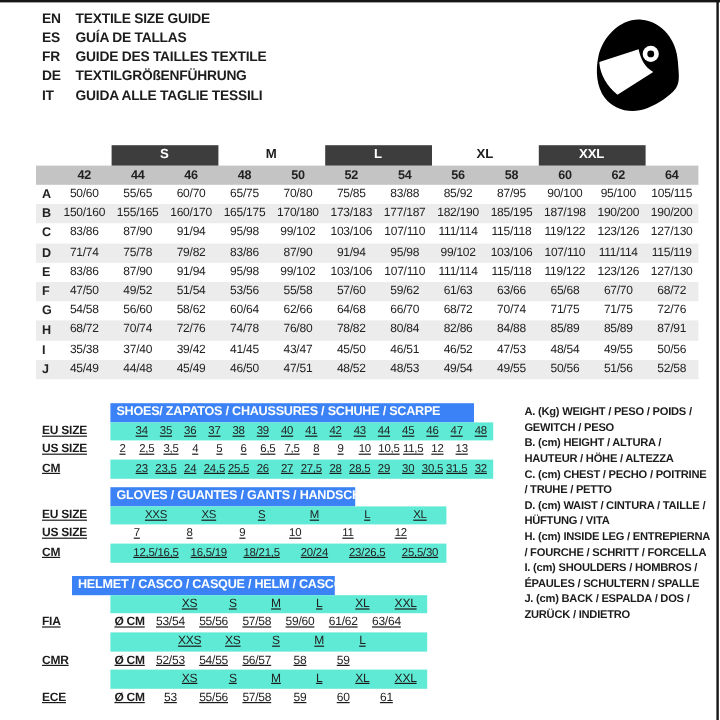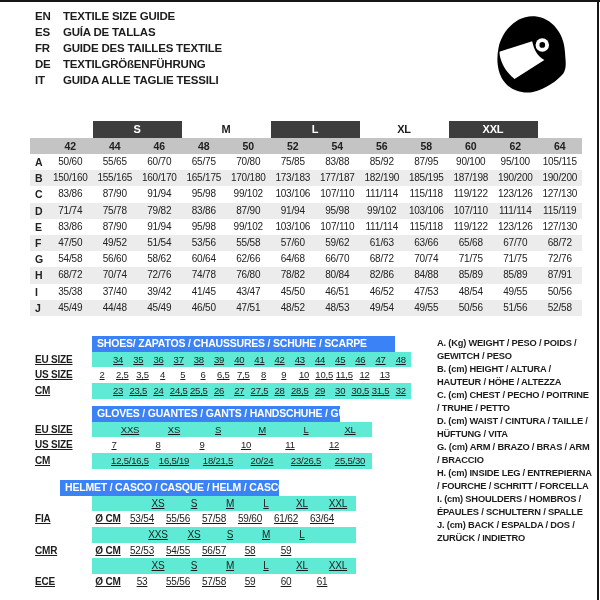--- a/index.html
+++ b/index.html
@@ -36,21 +36,21 @@
 
   
   .sub{position:absolute;left:30px;}
   .sub-title{
     margin-left:62px;height:15.5px;line-height:15.5px;background:#3b82f6;color:#fff;
     font-weight:700;font-size:10.5px;padding-left:5px;box-sizing:border-box;white-space:nowrap;
   }
   .shoes{top:336px;}
   .shoes .sub-title{width:303px;}
   .gloves{top:406px;}
-  .gloves .sub-title{width:248px;text-align:right;}
+  .gloves .sub-title{width:204px;text-align:right;}
   .helmet-table{top:480px;}
   .helmet-table .sub-title{width:219px;margin-left:30px;}
   .srow{display:flex;height:15.7px;line-height:15.7px;text-decoration:underline;}
   .slabel{width:62px;font-weight:700;font-size:10px;padding-left:5px;box-sizing:border-box;white-space:nowrap;}
   .sarea{display:flex;}
   .sarea.gray{background:#5eead4;padding-left:16px;}
   .scell{text-align:center;font-size:9.5px;white-space:nowrap;color:#222;}
   .scell.shoe{width:20.2px;}
   .scell.glove{width:44px;}
   .scell.helm{width:36px;font-size:10px;}
@@ -460,18 +460,17 @@
           </div>
         </div>
       </div>
   </div>
 
   <div class="legend" id="legend">
       <div class="legend-line">A. (Kg) WEIGHT / PESO / POIDS / GEWITCH / PESO</div>
       <div class="legend-line">B. (cm) HEIGHT / ALTURA / HAUTEUR / HÖHE / ALTEZZA</div>
       <div class="legend-line">C. (cm) CHEST / PECHO / POITRINE / TRUHE / PETTO</div>
       <div class="legend-line">D. (cm) WAIST / CINTURA / TAILLE / HÜFTUNG / VITA</div>
-      <div class="legend-line">G. (cm) ARM / BRAZO / BRAS / ARM / BRACCIO</div>
       <div class="legend-line">H. (cm) INSIDE LEG / ENTREPIERNA / FOURCHE / SCHRITT / FORCELLA</div>
       <div class="legend-line">I. (cm) SHOULDERS / HOMBROS / ÉPAULES / SCHULTERN / SPALLE</div>
       <div class="legend-line">J. (cm) BACK / ESPALDA / DOS / ZURÜCK / INDIETRO</div>
     </div>
 </div>
 
 </body></html>

